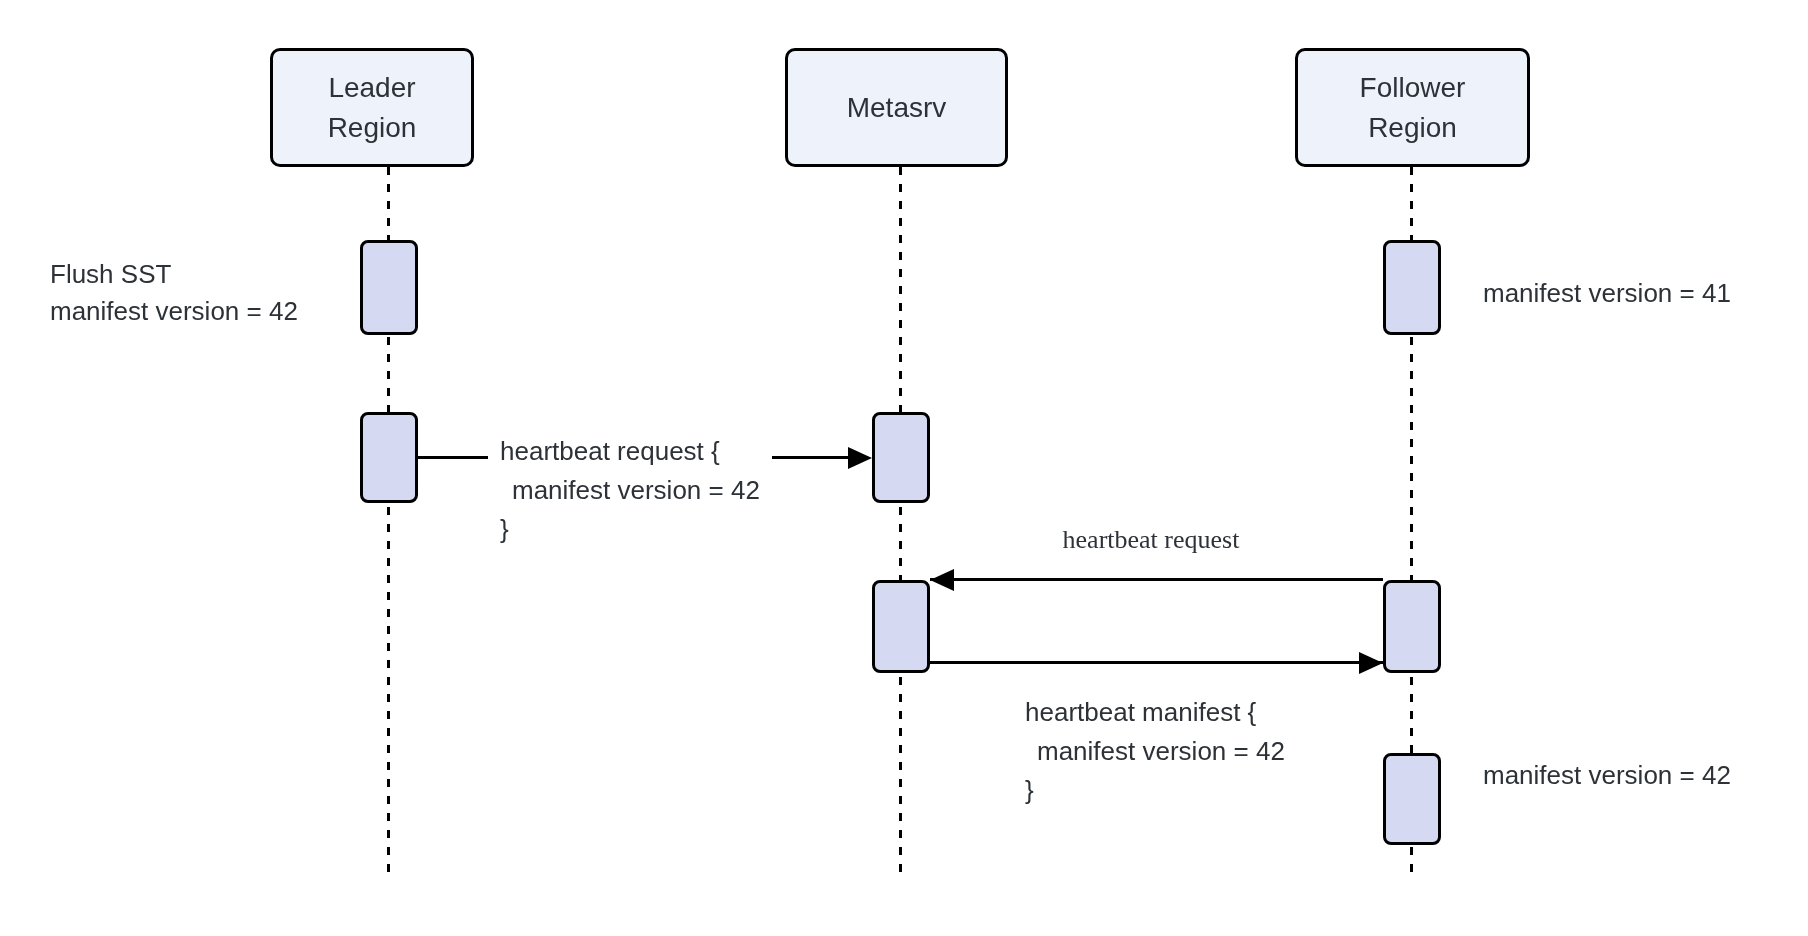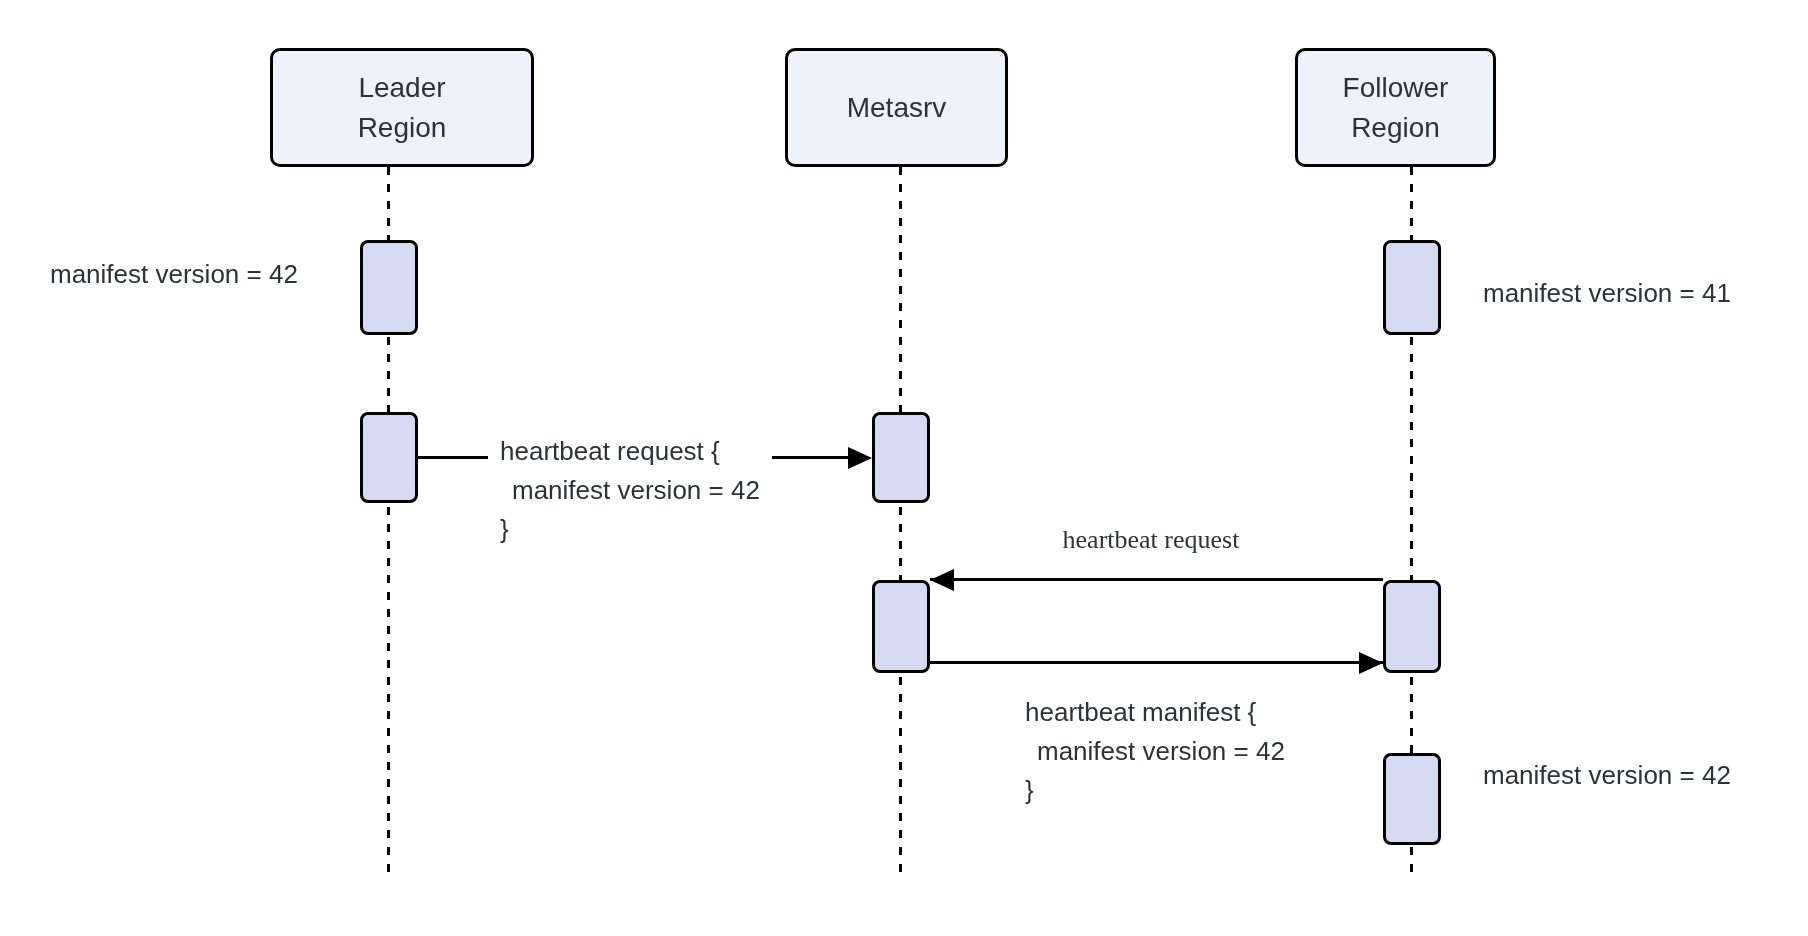--- a/index.html
+++ b/index.html
@@ -87,28 +87,28 @@
 </style>
 </head>
 <body>
 
 <div class="canvas">
 
   <div class="lifeline" style="left:387px"></div>
   <div class="lifeline" style="left:899px"></div>
   <div class="lifeline" style="left:1410px"></div>
 
-  <div class="participant" style="left:270px;width:264px">
+  <div class="participant" style="left:270px;width:204px">
     <span>Leader</span>
     <span>Region</span>
   </div>
   <div class="participant" style="left:785px;width:223px">
     <span>Metasrv</span>
   </div>
-  <div class="participant" style="left:1295px;width:201px">
+  <div class="participant" style="left:1295px;width:235px">
     <span>Follower</span>
     <span>Region</span>
   </div>
 
   <div class="activation" style="left:360px;top:240px;height:95px"></div>
   <div class="activation" style="left:1383px;top:240px;height:95px"></div>
   <div class="activation" style="left:360px;top:412px;height:91px"></div>
   <div class="activation" style="left:872px;top:412px;height:91px"></div>
   <div class="activation" style="left:872px;top:580px;height:93px"></div>
   <div class="activation" style="left:1383px;top:580px;height:93px"></div>
@@ -130,20 +130,21 @@
 
   <div class="mline" style="left:930px;top:661px;width:453px"></div>
   <div class="arrowhead right" style="left:1359px;top:652px"></div>
   <div class="label payload-below" style="left:1025px;top:693px">
     <span>heartbeat manifest {</span>
     <span class="indent">manifest version = 42</span>
     <span>}</span>
   </div>
 
   <div class="label" style="left:50px;top:256px;line-height:37px">
+    <span>Flush SST</span>
     <span>manifest version = 42</span>
   </div>
   <div class="label" style="left:1483px;top:274px">
     <span>manifest version = 41</span>
   </div>
   <div class="label" style="left:1483px;top:755px;line-height:40px">
     <span>manifest version = 42</span>
   </div>
 
 </div>

